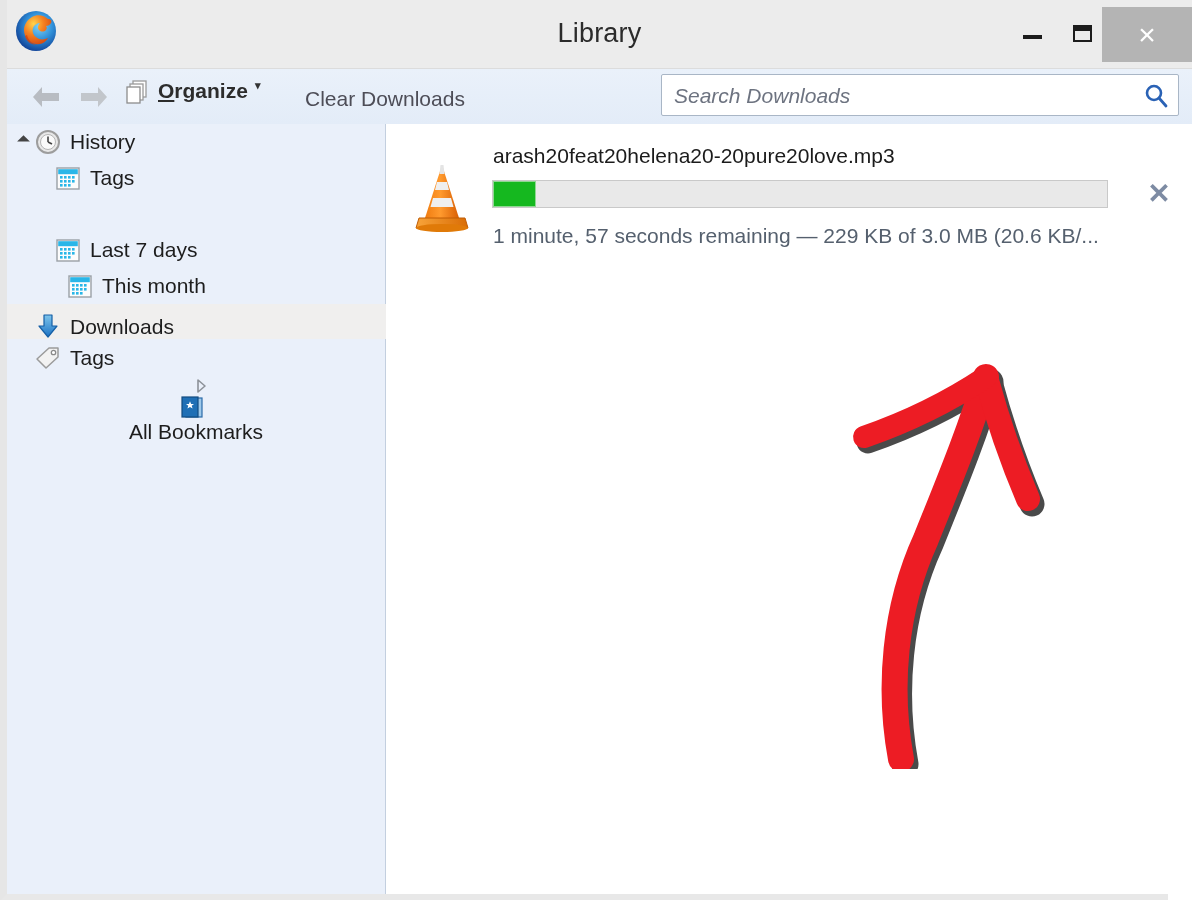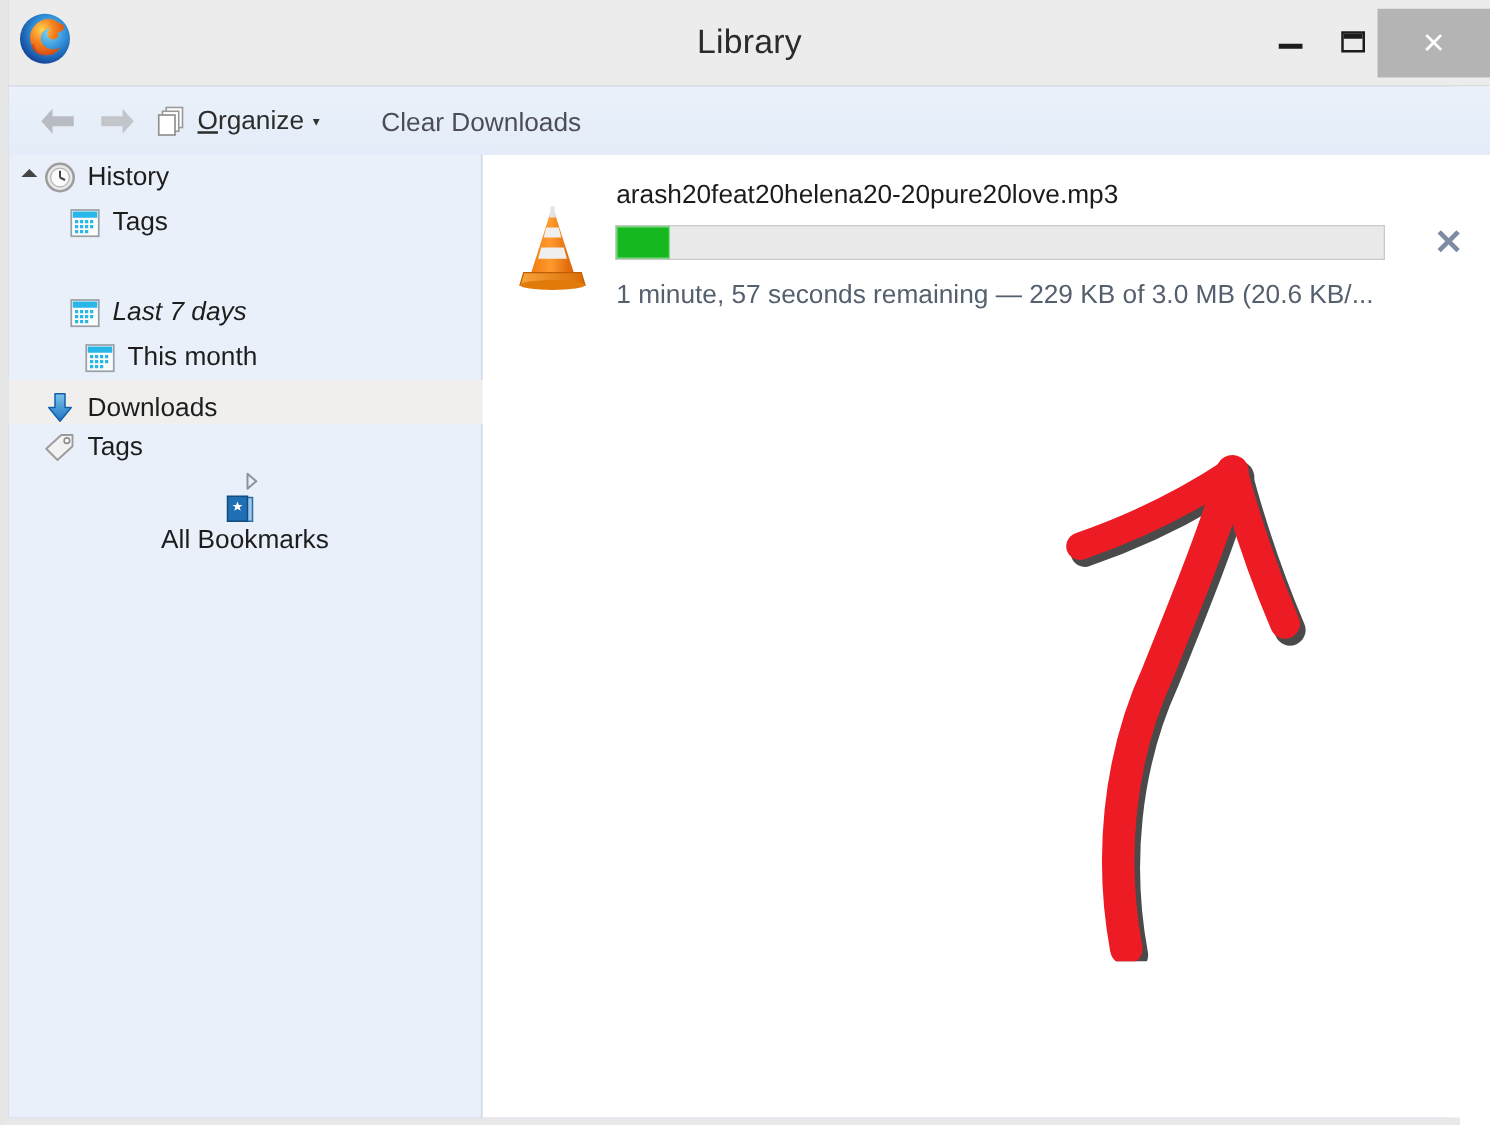--- a/index.html
+++ b/index.html
@@ -14,21 +14,21 @@
     font-family: "Liberation Sans", sans-serif;
     overflow: hidden;
   }
 
   
   #window {
     position: absolute;
     left: 0; top: 0;
     width: 1168px;
     height: 900px;
-    background: #c4b5fd;
+    background: #a16207;
     box-sizing: border-box;
     border-left: 7px solid #e6e6e6;
     border-right: 8px solid #e8e8e8;
     border-bottom: 6px solid #e8e8e8;
   }
 
   
   #titlebar {
     position: absolute;
     left: 0; top: 0;
@@ -109,22 +109,23 @@
     width: 34px; height: 28px;
   }
   #nav-back { left: 22px; }
   #nav-forward { left: 70px; }
 
   #organize-btn {
     position: absolute;
     left: 118px; top: 10px;
     height: 36px;
     display: flex;
-    align-items: center;
+    align-items: flex-start;
     cursor: default;
+    font-weight: bold;
   }
   #organize-icon {
     width: 26px; height: 26px;
     margin-right: 7px;
   }
   #organize-label {
     font-size: 21px;
     color: #2c2c2c;
   }
   #organize-label u { text-decoration: underline; }
@@ -345,20 +346,27 @@
         <rect x="5" y="5" width="13" height="16" fill="#ffffff" stroke="#9a9a9a" stroke-width="1.3"></rect>
         <rect x="2" y="8" width="13" height="16" fill="#ffffff" stroke="#8d8d8d" stroke-width="1.3"></rect>
       </svg>
       <span id="organize-label"><u>O</u><span>rganize</span></span>
       <span id="organize-caret">▾</span>
     </div>
 
     <div id="clear-downloads">Clear Downloads</div>
   </div>
 
+  <div id="searchbox">
+    <input id="search-input" type="text" placeholder="Search Downloads" style="">
+    <svg id="search-icon" viewBox="0 0 28 28">
+      <circle cx="12" cy="11" r="7" fill="none" stroke="#2a62b5" stroke-width="2.6"></circle>
+      <line x1="17" y1="16" x2="24" y2="24" stroke="#2a62b5" stroke-width="2.8" stroke-linecap="round"></line>
+    </svg>
+  </div>
 
   <div id="sidebar">
 
     <div class="sb-row" style="top:0px;">
       <span class="expander open"></span>
       <span class="sb-icon">
         <svg viewBox="0 0 26 26" width="26" height="26">
           <circle cx="13" cy="13" r="11" fill="#e8e8e8" stroke="#9d9d9d" stroke-width="2"></circle>
           <circle cx="13" cy="13" r="7.5" fill="#fafafa" stroke="#b5b5b5" stroke-width="1"></circle>
           <line x1="13" y1="13" x2="13" y2="7.5" stroke="#444" stroke-width="1.6"></line>
@@ -385,21 +393,21 @@
             <rect x="5" y="19" width="2.6" height="2.6"></rect>
               <rect x="9" y="19" width="2.6" height="2.6"></rect>
             <rect x="13" y="19" width="2.6" height="2.6"></rect>
           </g>
         </svg>
       </span>
       <span class="sb-label">Tags</span>
     </div>
 
 
-    <div class="sb-row" style="top:108px;padding-left:48px;font-style:italic;">
+    <div class="sb-row" style="top:108px;padding-left:48px;">
       <span class="sb-icon">
         <svg viewBox="0 0 26 26" width="26" height="26">
           <rect x="2" y="3" width="22" height="21" fill="#fcfcfc" stroke="#9aa0a6" stroke-width="1.4"></rect>
           <rect x="3.2" y="4.2" width="19.6" height="5" fill="#29b6e8"></rect>
           <g fill="#29b6e8">
             <rect x="5" y="11" width="2.6" height="2.6"></rect>
               <rect x="9" y="11" width="2.6" height="2.6"></rect>
             <rect x="13" y="11" width="2.6" height="2.6"></rect>
               <rect x="17" y="11" width="2.6" height="2.6"></rect>
             <rect x="5" y="15" width="2.6" height="2.6"></rect>

